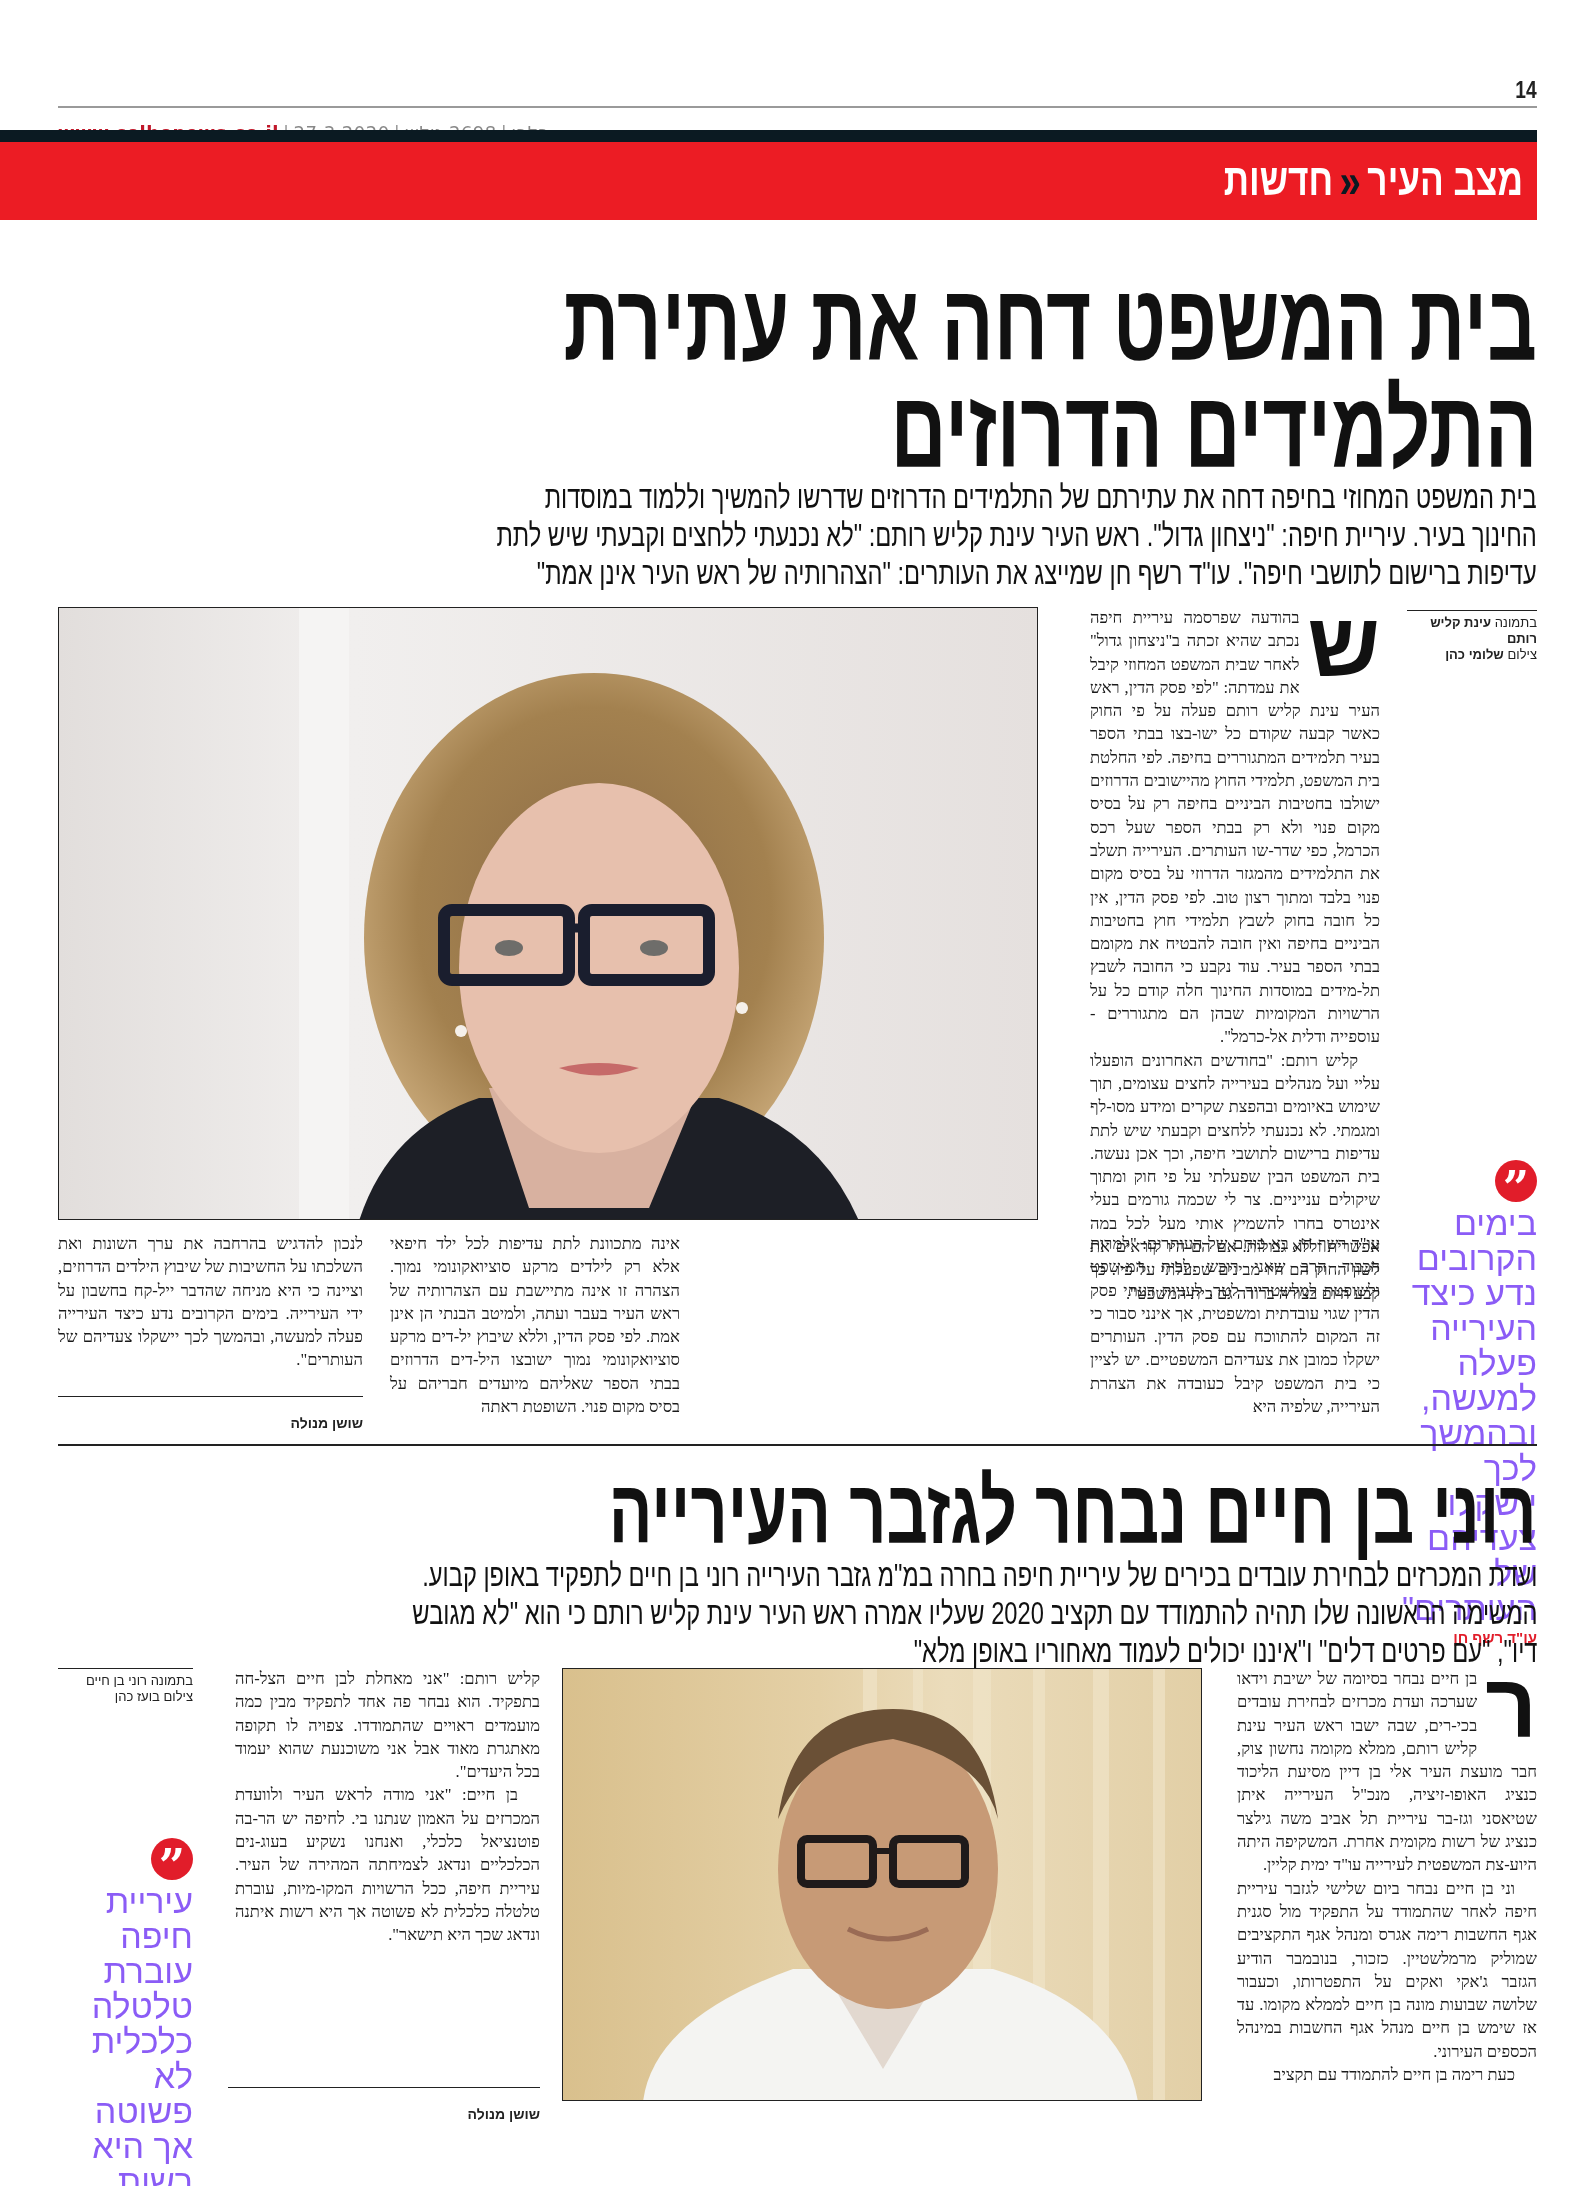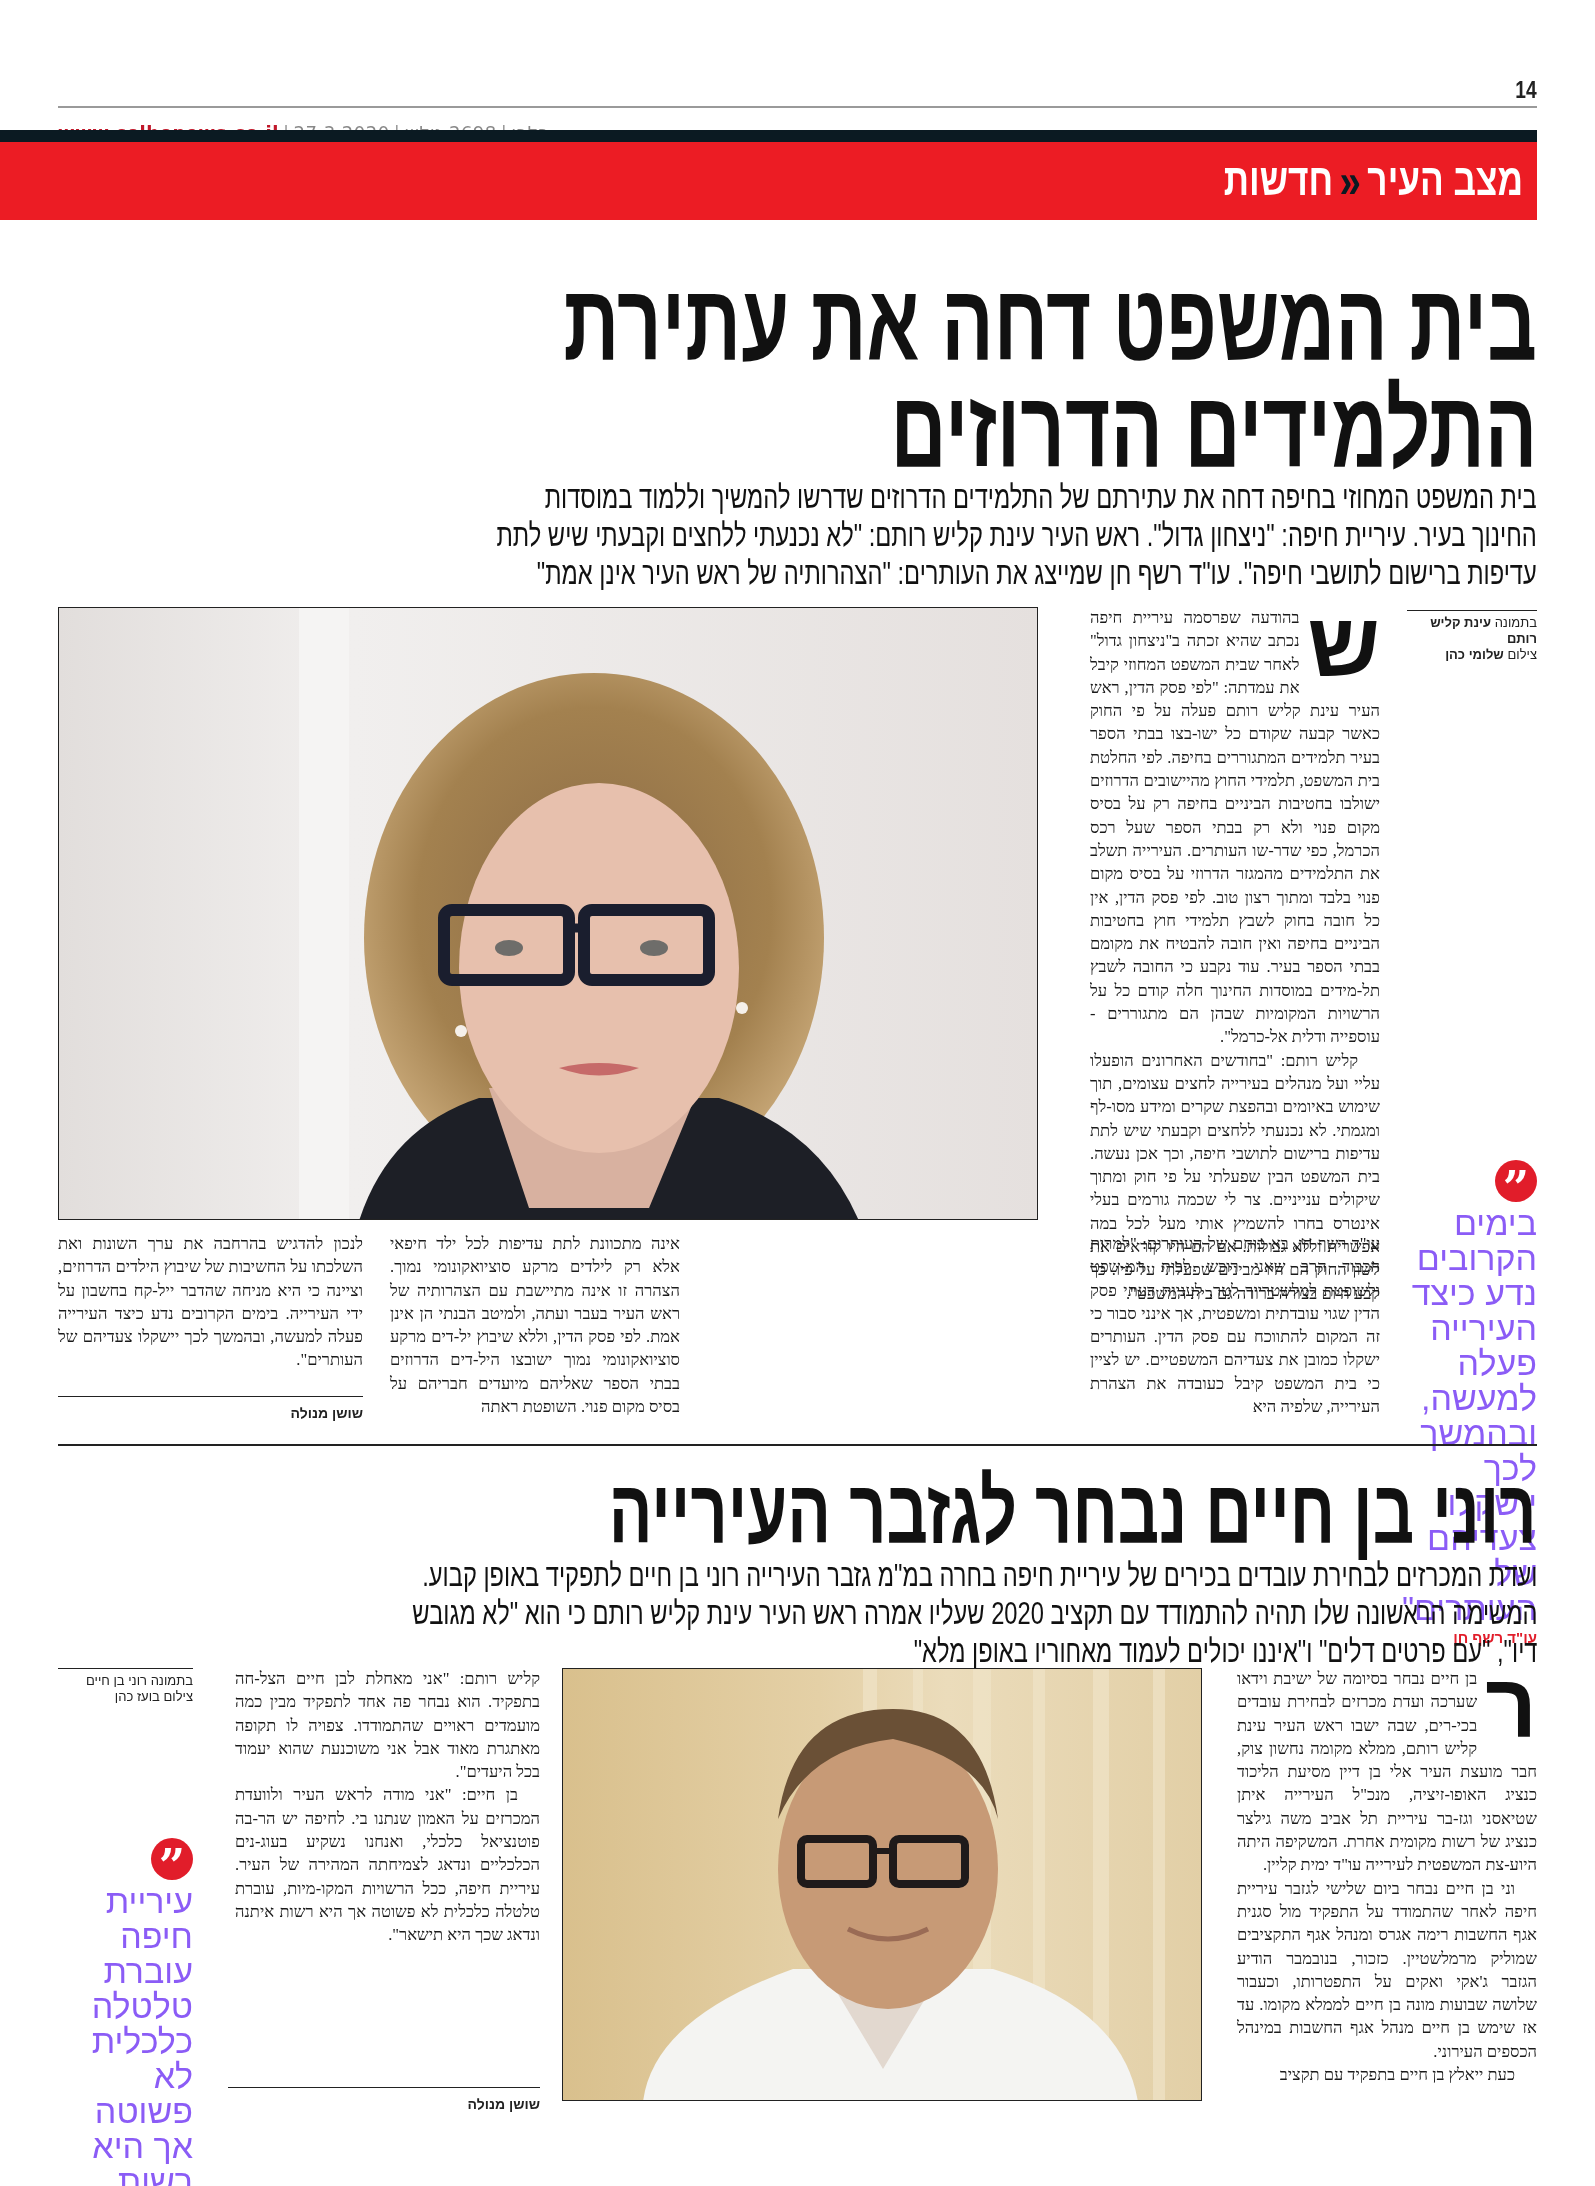--- a/index.html
+++ b/index.html
@@ -36,21 +36,21 @@
   .caption { direction: rtl; text-align: right; font-family: "Liberation Sans", sans-serif; font-size: 13px; line-height: 16px; color: #222; border-top: 1.5px solid #222; padding-top: 4px; }
   .caption b { font-weight: bold; }
 
   .photo { border: 1.5px solid #222; overflow: hidden; }
 
   .pull { direction: rtl; text-align: right; }
   .pull .qicon { width: 42px; height: 42px; border-radius: 50%; background: #e11d2a; color: #fff; font-family: "DejaVu Serif", serif; font-weight: bold; font-size: 46px; line-height: 56px; text-align: center; margin-right: 0; margin-left: auto; margin-bottom: 4px; }
   .pull .qtext { font-family: "Liberation Sans", sans-serif; font-size: 34px; line-height: 35px; color: #8b5cf6; }
   .pull .qby { font-family: "Liberation Sans", sans-serif; font-weight: bold; color: #e11d2a; font-size: 15px; margin-top: 3px; }
 
-  .byline-wrap { direction: rtl; text-align: right; border-top: 1.5px solid #222; padding-top: 8px; font-family: "Liberation Sans", sans-serif; font-weight: bold; font-size: 14px; color: #222; }
+  .byline-wrap { direction: rtl; text-align: right; border-top: 1.5px solid #222; padding-top: 18px; font-family: "Liberation Sans", sans-serif; font-weight: bold; font-size: 14px; color: #222; }
 
   #mid-rule { left: 58px; right: 58px; top: 1444px; height: 2px; background: #222; }
 
   #a2-headline { right: 58px; top: 1467px; font-size: 90px; transform: scaleX(0.72); }
   #a2-dek { right: 58px; top: 1556px; transform: scaleX(0.74); }
 </style>
 </head>
 <body>
 
 <div id="meta-line" class="abs">
@@ -142,21 +142,21 @@
 <div id="a2-dek" class="abs dek">
   <div>ועדת המכרזים לבחירת עובדים בכירים של עיריית חיפה בחרה במ"מ גזבר העירייה רוני בן חיים לתפקיד באופן קבוע.</div>
   <div>המשימה הראשונה שלו תהיה להתמודד עם תקציב 2020 שעליו אמרה ראש העיר עינת קליש רותם כי הוא "לא מגובש</div>
   <div>דיו", "עם פרטים דלים" ו"איננו יכולים לעמוד מאחוריו באופן מלא"</div>
 </div>
 
 <div class="abs col" style="right:58px; top:1667px; width:300px; height:500px; overflow:hidden;">
   <span class="dropcap">ר</span>
   <p>בן חיים נבחר בסיומה של ישיבת וידאו שערכה ועדת מכרזים לבחירת עובדים בכי-רים, שבה ישבו ראש העיר עינת קליש רותם, ממלא מקומה נחשון צוק, חבר מועצת העיר אלי בן דיין מסיעת הליכוד כנציג האופו-זיציה, מנכ"ל העירייה איתן שטיאסני וגז-בר עיריית תל אביב משה גילצר כנציג של רשות מקומית אחרת. המשקיפה היתה היוע-צת המשפטית לעירייה עו"ד ימית קליין.</p>
   <p>וני בן חיים נבחר ביום שלישי לגזבר עיריית חיפה לאחר שהתמודד על התפקיד מול סגנית אגף החשבות רימה אגרס ומנהל אגף התקציבים שמוליק מרמלשטיין. כזכור, בנובמבר הודיע הגזבר ג'אקי ואקים על התפטרותו, וכעבור שלושה שבועות מונה בן חיים לממלא מקומו. עד אז שימש בן חיים מנהל אגף החשבות במינהל הכספים העירוני.</p>
-  <p>כעת ייאלץ בן חיים בתפקיד עם תקציב</p>
+  <p>כעת רימה בן חיים להתמודד עם תקציב</p>
 </div>
 
 <div class="abs photo" style="left:562px; top:1668px; width:640px; height:433px; background:#d9c08f;">
   <svg width="640" height="433" viewBox="0 0 640 433">
     <defs>
       <linearGradient id="bg2" x1="0" x2="1">
         <stop offset="0" stop-color="#d9c08d"></stop>
           <stop offset="0.4" stop-color="#e4d0a6"></stop>
           <stop offset="0.6" stop-color="#ebdcbb"></stop>
           <stop offset="1" stop-color="#e2cfa6"></stop>

